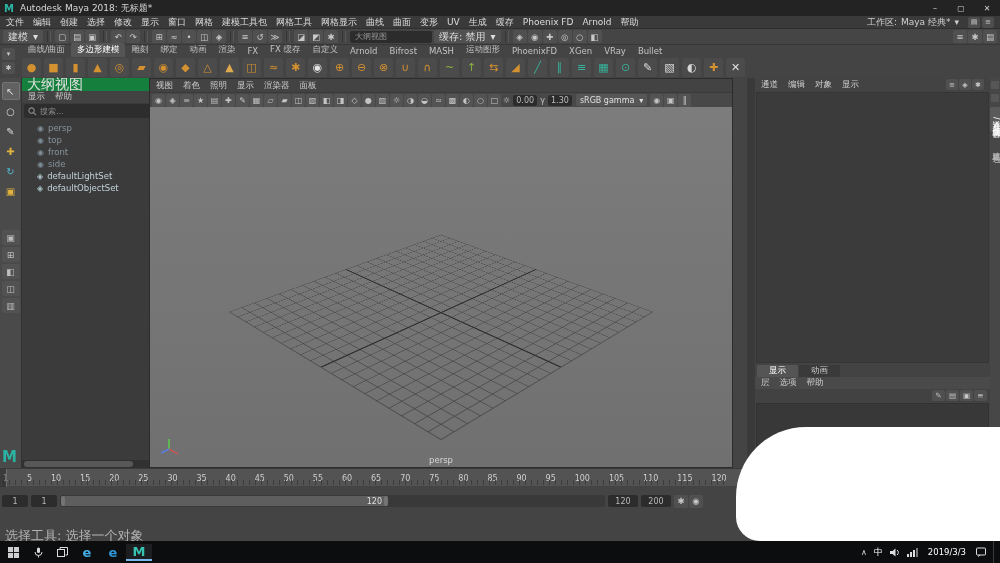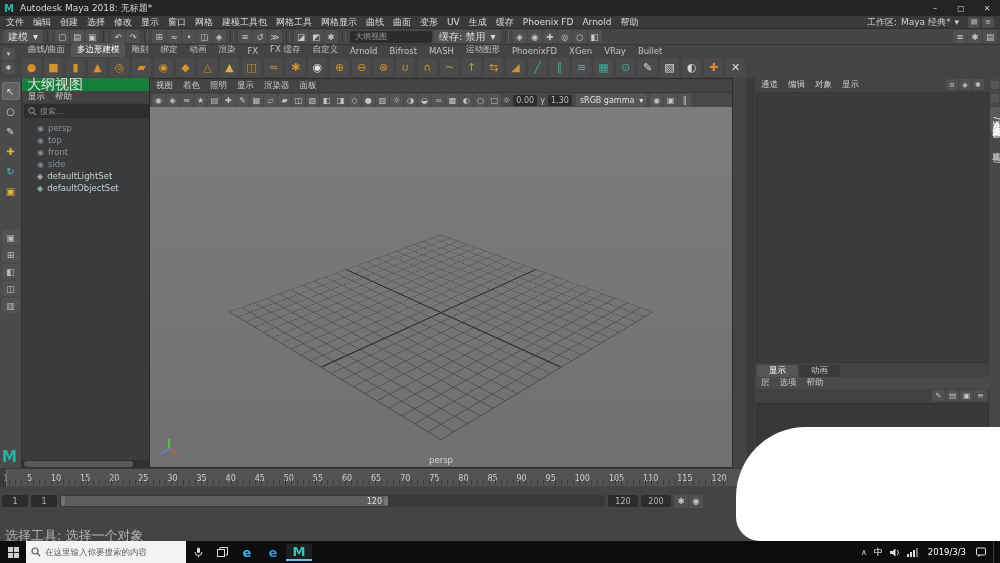--- a/index.html
+++ b/index.html
@@ -795,27 +795,20 @@
 
   <div class="taskbar">
     <div class="tb-start">
       <svg width="11" height="11" viewBox="0 0 10 10">
           <rect x="0" y="0" width="4.6" height="4.6" fill="#cfcfcf"></rect>
           <rect x="5.4" y="0" width="4.6" height="4.6" fill="#cfcfcf"></rect>
           <rect x="0" y="5.4" width="4.6" height="4.6" fill="#cfcfcf"></rect>
           <rect x="5.4" y="5.4" width="4.6" height="4.6" fill="#cfcfcf"></rect>
         </svg>
     </div>
-    <div class="tb-search">
-      <svg width="10" height="10" viewBox="0 0 10 10">
-          <circle cx="4" cy="4" r="3" fill="none" stroke="#555" stroke-width="1.2"></circle>
-          <line x1="6.2" y1="6.2" x2="9" y2="9" stroke="#555" stroke-width="1.2"></line>
-        </svg>
-      <input readonly="" placeholder="在这里输入你要搜索的内容" style="">
-    </div>
     <div class="tb-btn">
       <svg width="9" height="11" viewBox="0 0 9 11">
           <rect x="3" y="0.5" width="3" height="5.5" rx="1.5" fill="#ddd"></rect>
           <path d="M1 5 a3.5 3.5 0 0 0 7 0" fill="none" stroke="#ddd"></path>
           <line x1="4.5" y1="8.5" x2="4.5" y2="10.5" stroke="#ddd"></line>
         </svg>
     </div>
     <div class="tb-btn">
       <svg width="11" height="11" viewBox="0 0 11 11" fill="none" stroke="#ddd">
           <rect x="0.5" y="2.5" width="7" height="7"></rect>

